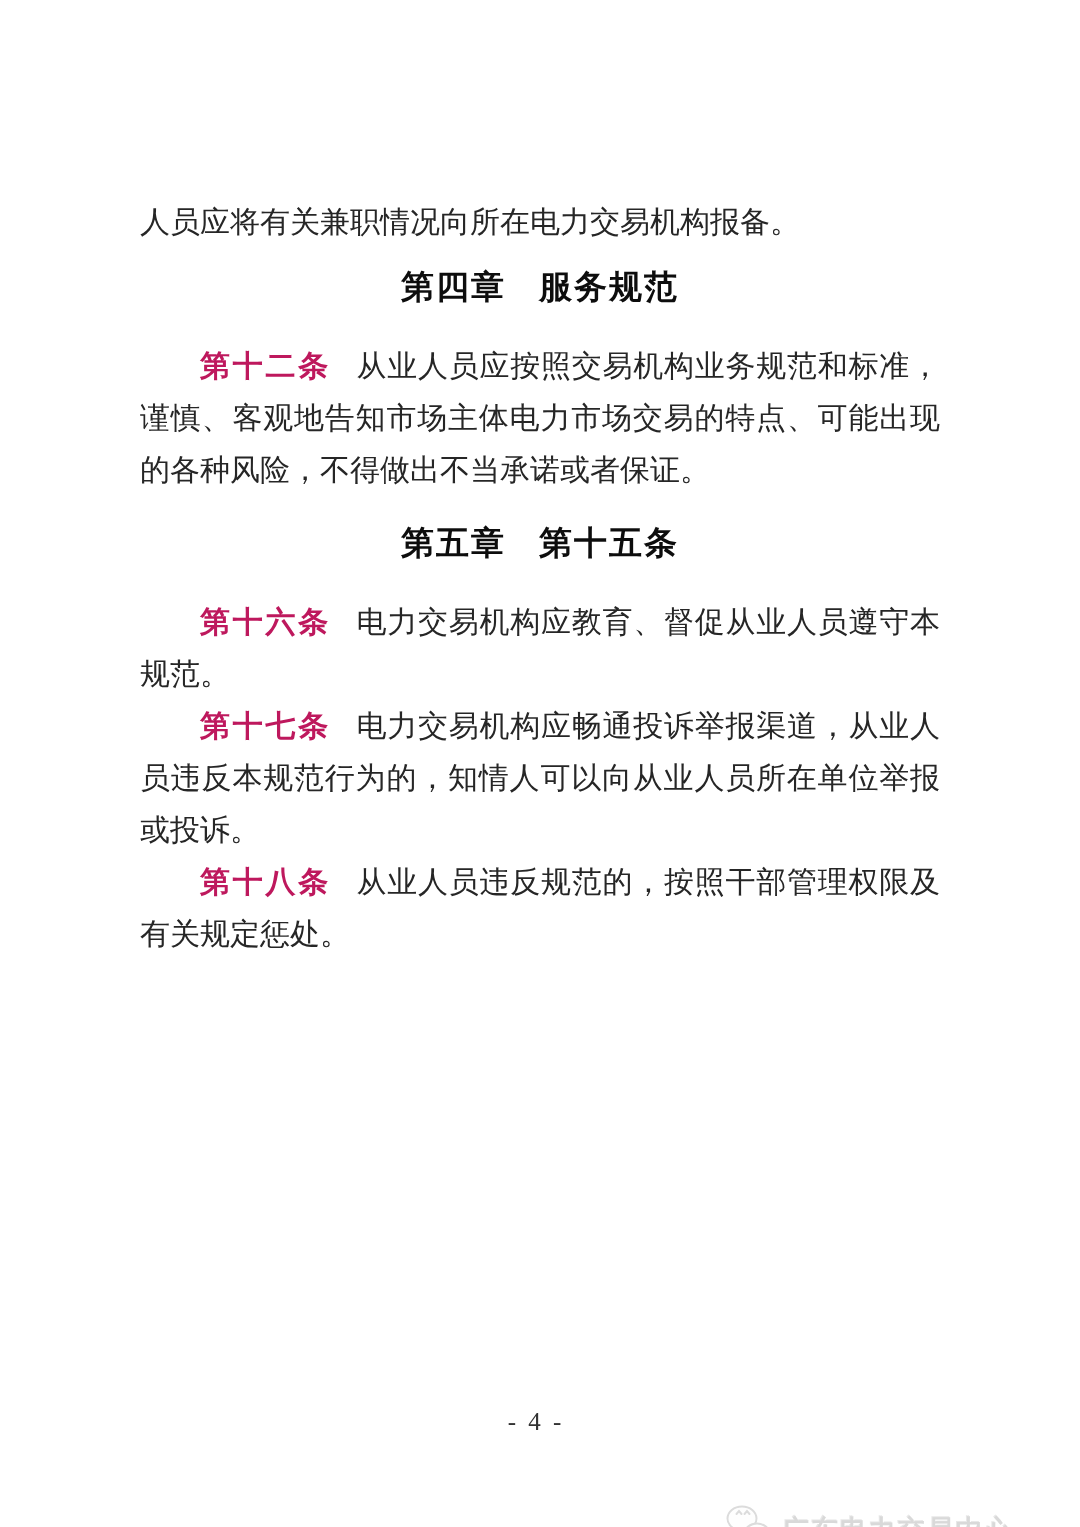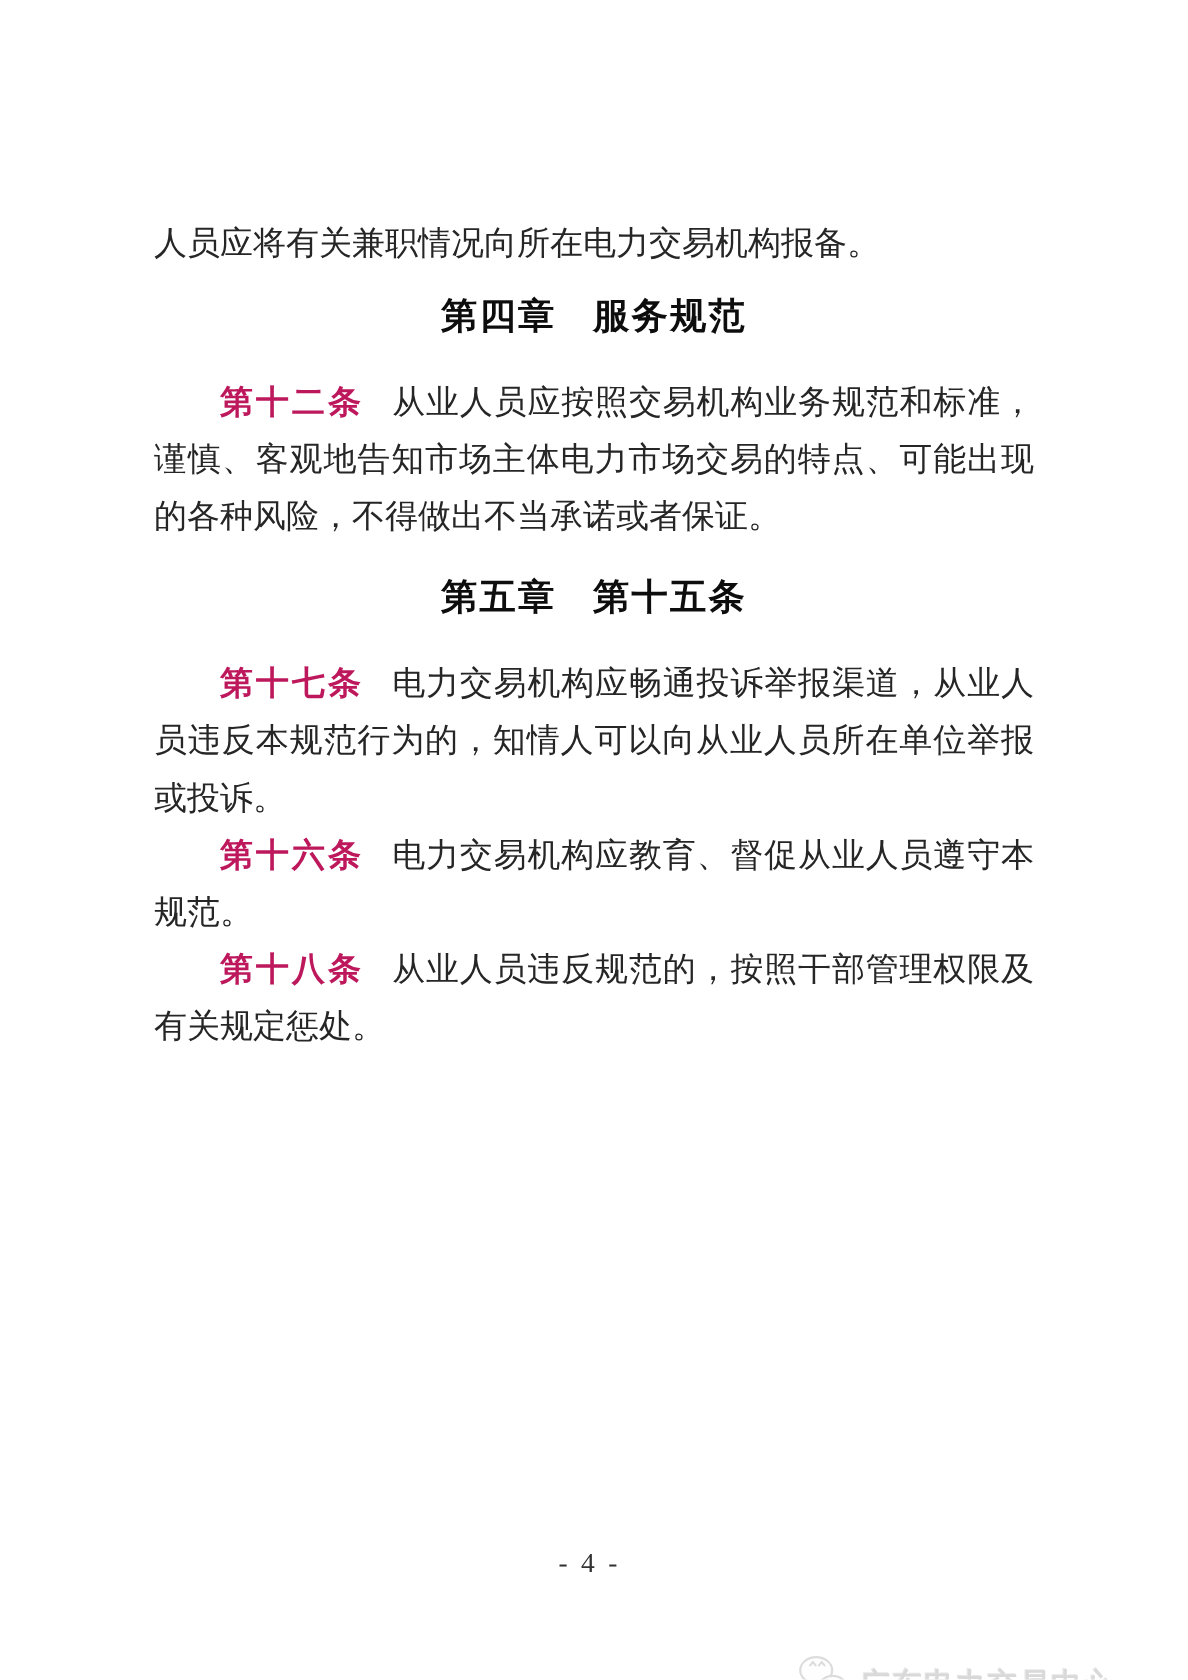--- a/index.html
+++ b/index.html
@@ -85,23 +85,23 @@
 
     <h2 class="chapter"><span>第四章</span><span class="chapter-gap"></span><span>服务规范</span></h2>
 
     <p class="para article"><span class="art-num">第十二条</span><span>从业人员应按照交易机构业务规范和标准，谨慎、客观地告知市场主体电力市场交易的特点、可能出现的各种风险，不得做出不当承诺或者保证。</span></p>
 
 
 
 
     <h2 class="chapter second"><span>第五章</span><span class="chapter-gap"></span><span>第十五条</span></h2>
 
+    <p class="para article"><span class="art-num">第十六条</span><span>电力交易机构应教育、督促从业人员遵守本规范。</span></p>
+
     <p class="para article"><span class="art-num">第十七条</span><span>电力交易机构应畅通投诉举报渠道，从业人员违反本规范行为的，知情人可以向从业人员所在单位举报或投诉。</span></p>
-
-    <p class="para article"><span class="art-num">第十六条</span><span>电力交易机构应教育、督促从业人员遵守本规范。</span></p>
 
     <p class="para article"><span class="art-num">第十八条</span><span>从业人员违反规范的，按照干部管理权限及有关规定惩处。</span></p>
 
   </div>
 
   <div class="page-number">- 4 -</div>
 
   <div class="watermark">
     <span>
       <svg width="50" height="48" viewBox="0 0 50 48" aria-hidden="true">

